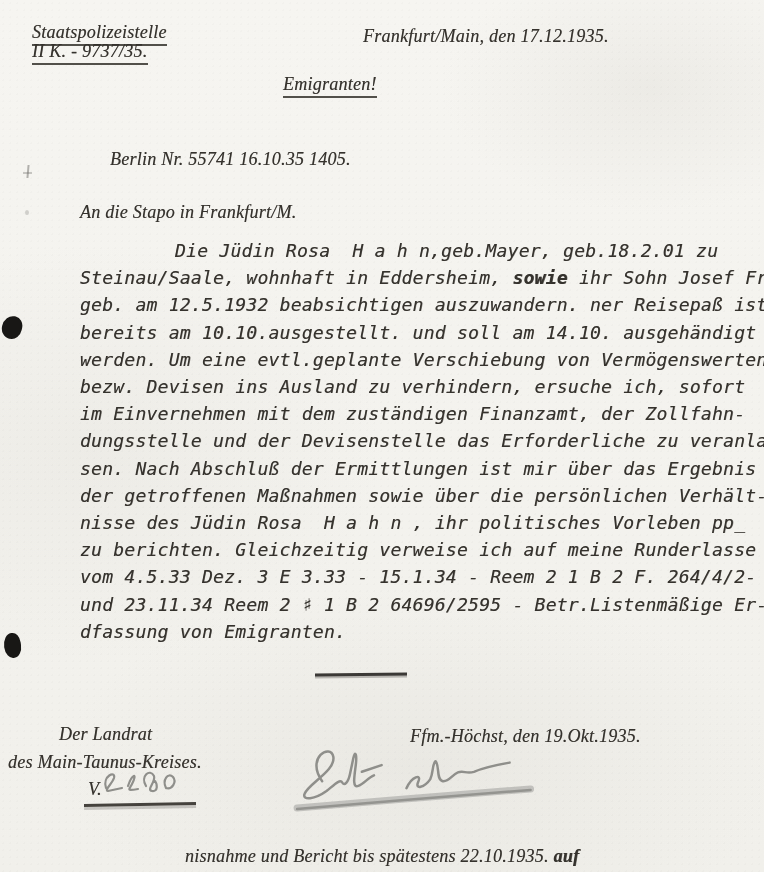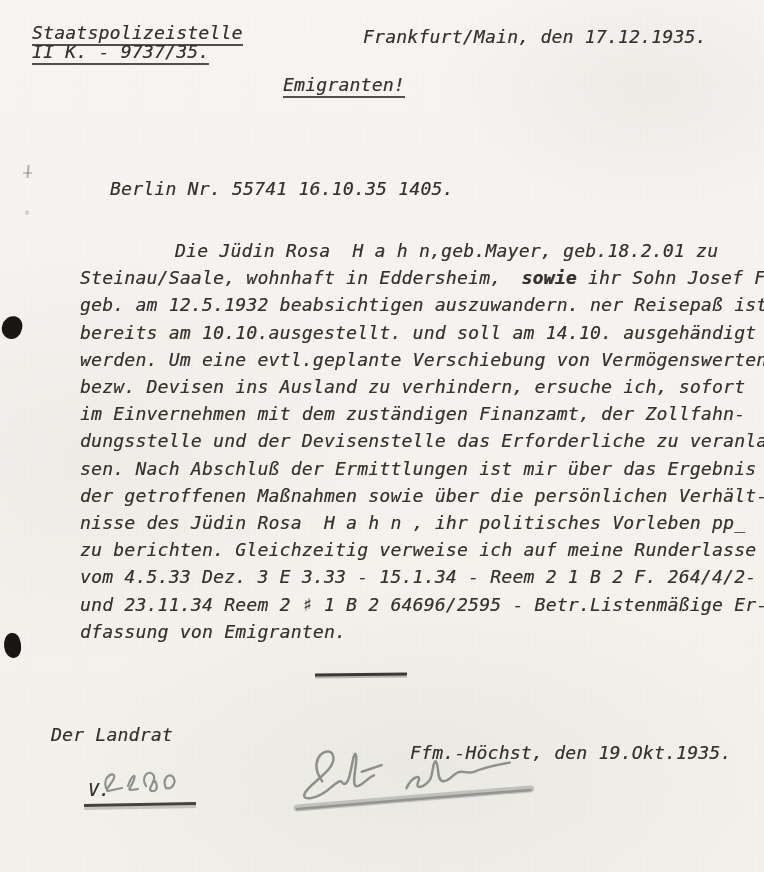--- a/index.html
+++ b/index.html
@@ -19,46 +19,46 @@
       radial-gradient(ellipse 420px 300px at 12% 52%, rgba(180,176,166,.10), transparent 70%),
       radial-gradient(ellipse 520px 260px at 55% 88%, rgba(175,172,162,.12), transparent 70%),
       linear-gradient(#f6f5f1,#f1f0eb);
     background-size:7px 7px,auto,auto,auto,auto;
     font-family:"DejaVu Sans Mono","DejaVu Sans",monospace;
     font-style:italic;
     font-size:18px;
     letter-spacing:.25px;
     color:var(--ink);
   }
-  .t{position:absolute;white-space:pre;text-shadow:.35px .2px 0 rgba(47,44,40,.5);}
+  .t{position:absolute;white-space:pre;text-shadow:.35px .2px 0 rgba(47,44,40,.5);font-family:Liberation Serif, serif;}
   .u{border-bottom:2px solid rgba(53,50,45,.85);padding-bottom:1px;}
-  .bold{font-weight:bold;text-shadow:.6px .3px 0 rgba(47,44,40,.7);margin-left:9px;}
+  .bold{font-weight:bold;text-shadow:.6px .3px 0 rgba(47,44,40,.7);}
 
   .h-office1{left:32px;top:22px;}
   .h-office2{left:32px;top:41px;}
   .h-date{left:363px;top:26px;}
   .title{left:283px;top:74px;}
 
-  .ref{left:110px;top:149px;margin-top:29px;}
+  .ref{left:110px;top:149px;}
   .recipient{left:80px;top:202px;}
 
   .para{position:absolute;left:80px;top:237px;width:720px;line-height:27.2px;}
   .para .line{white-space:pre;text-shadow:.35px .2px 0 rgba(47,44,40,.5);}
   .para .indent{padding-left:95px;}
 
   .gestapa{left:155px;top:632px;}
   .divider{position:absolute;left:315px;top:673px;width:92px;height:3px;
     background:#3b3936;box-shadow:0 2px 0 rgba(59,57,54,.3);transform:rotate(-.6deg);}
 
-  .landrat1{left:51px;top:724px;}
+  .landrat1{left:59px;top:724px;}
   .landrat2{left:8px;top:752px;}
   .v-label{left:88px;top:779px;}
   .v-underline{position:absolute;left:84px;top:803px;width:112px;height:3px;
     background:#45423d;box-shadow:0 3px 0 rgba(120,118,114,.35);transform:rotate(-1deg);}
-  .ffm-date{left:410px;top:726px;margin-top:16px;}
+  .ffm-date{left:410px;top:726px;}
 
   .fwd-line1{left:290px;top:818px;}
   .fwd-line2{left:185px;top:846px;}
 
   .punch{position:absolute;background:#181715;border-radius:55% 45% 50% 50%;}
   .punch1{left:2px;top:316px;width:20px;height:23px;transform:rotate(12deg);}
   .punch2{left:4px;top:633px;width:17px;height:25px;transform:rotate(-8deg);}
 
   .pencil{position:absolute;background:rgba(110,108,104,.5);}
   .mark1a{left:27px;top:165px;width:2px;height:13px;transform:rotate(5deg);}
@@ -80,20 +80,21 @@
   <div class="pencil mark1a"></div>
   <div class="pencil mark1b"></div>
   <div class="pencil mark2"></div>
 
   <span class="t u h-office1">Staatspolizeistelle</span>
   <span class="t u h-office2">II K. - 9737/35.</span>
   <span class="t h-date">Frankfurt/Main, den 17.12.1935.</span>
   <span class="t u title">Emigranten!</span>
 
   <span class="t ref">Berlin Nr. 55741 16.10.35 1405.</span>
+  <span class="t recipient">An die Stapo in Frankfurt/M.</span>
 
   <div class="para">
     <div class="line indent">Die Jüdin Rosa  H a h n,geb.Mayer, geb.18.2.01 zu</div>
     <div class="line"><span>Steinau/Saale, wohnhaft in Eddersheim, </span><span class="bold">sowie</span><span> ihr Sohn Josef Fre</span></div>
     <div class="line">geb. am 12.5.1932 beabsichtigen auszuwandern. ner Reisepaß ist</div>
     <div class="line">bereits am 10.10.ausgestellt. und soll am 14.10. ausgehändigt</div>
     <div class="line">werden. Um eine evtl.geplante Verschiebung von Vermögenswerten</div>
     <div class="line">bezw. Devisen ins Ausland zu verhindern, ersuche ich, sofort</div>
     <div class="line">im Einvernehmen mit dem zuständigen Finanzamt, der Zollfahn-</div>
     <div class="line">dungsstelle und der Devisenstelle das Erforderliche zu veranlas-</div>
@@ -102,34 +103,36 @@
     <div class="line">nisse des Jüdin Rosa  H a h n , ihr politisches Vorleben pp_</div>
     <div class="line">zu berichten. Gleichzeitig verweise ich auf meine Runderlasse</div>
     <div class="line">vom 4.5.33 Dez. 3 E 3.33 - 15.1.34 - Reem 2 1 B 2 F. 264/4/2-</div>
     <div class="line">und 23.11.34 Reem 2 ♯ 1 B 2 64696/2595 - Betr.Listenmäßige Er-</div>
     <div class="line">dfassung von Emigranten.</div>
   </div>
 
   <div class="divider"></div>
 
   <span class="t landrat1">Der Landrat</span>
+  <span class="t landrat2">des Main-Taunus-Kreises.</span>
   <span class="t v-label">V.</span>
   <div class="v-underline"></div>
 
   <svg class="hand hand-2480" viewBox="0 0 84 42" aria-label="2480">
     <path stroke-width="2.2" d="M8,24 C4,12 18,6 16,14 C14,20 6,26 10,27 L24,24"></path>
     <path stroke-width="2.2" d="M30,22 C34,10 40,8 34,20 C31,26 28,27 40,25"></path>
     <path stroke-width="2.2" d="M48,22 C42,12 52,4 56,12 C58,18 48,26 54,27 C60,28 60,20 56,16"></path>
     <path stroke-width="2.2" d="M68,24 C64,16 70,8 75,13 C79,18 74,26 68,24"></path>
   </svg>
 
   <span class="t ffm-date">Ffm.-Höchst, den 19.Okt.1935.</span>
 
   <svg class="hand hand-eilt" viewBox="0 0 250 78" aria-label="Eilt sehr">
     <path stroke-width="2.5" d="M34,42 C18,18 44,4 46,18 C48,32 20,44 16,54 C13,61 26,60 38,52 C46,46 52,40 54,44 C56,48 60,44 62,36 L66,20 C68,12 70,16 68,28 C66,40 64,50 70,48 C76,46 80,40 86,38"></path>
     <path stroke-width="2.5" d="M74,34 L94,28"></path>
     <path stroke-width="2.5" d="M118,52 C124,40 134,38 130,46 C126,54 136,52 142,44 C146,36 144,30 148,26 C152,30 148,44 154,46 C160,48 164,40 170,38 C176,36 178,40 186,38 C196,34 208,32 222,30"></path>
     <path stroke-width="7" opacity="0.45" d="M8,68 C80,64 180,60 242,57"></path>
     <path stroke-width="2.5" opacity="0.9" d="M8,69 C80,65 180,61 242,58"></path>
   </svg>
 
+  <span class="t fwd-line2"><span>nisnahme und Bericht bis spätestens 22.10.1935. </span><span class="bold">auf</span></span>
 
 </div>
 
 </body></html>

